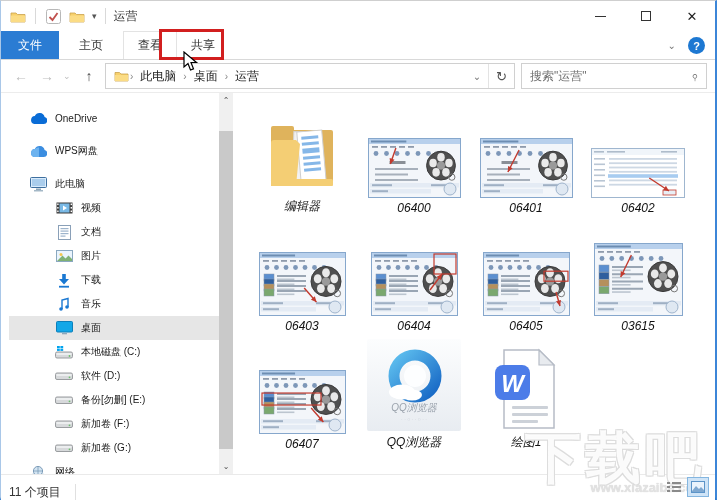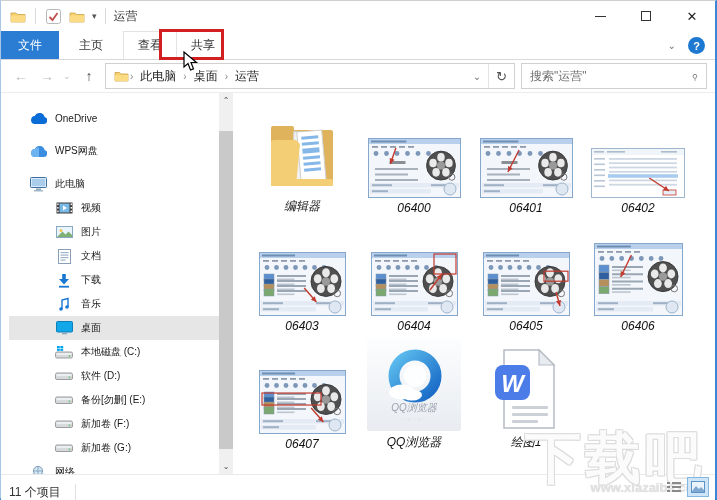--- a/index.html
+++ b/index.html
@@ -223,41 +223,41 @@
                   <rect x="14.6" y="1.5" width="1.4" height="1.6"></rect>
                   <rect x="14.6" y="5" width="1.4" height="1.6"></rect>
                   <rect x="14.6" y="8.5" width="1.4" height="1.6"></rect>
                 </g>
               </svg>
             </span>
             <span class="slabel">视频</span>
           </div>
           <div class="side-item lvl1">
             <span class="sicon">
-              <svg width="17" height="12">
-                <rect x="0.5" y="0.5" width="16" height="11" fill="#eaf4fd" stroke="#8aa8c0"></rect>
-                <circle cx="5" cy="4.5" r="1.5" fill="#f3c64e"></circle>
-                <path d="M1 11 L6.5 5.5 L9.5 8.5 L12.5 5.5 L16 9 V11 Z" fill="#7fb174"></path>
-              </svg>
-            </span>
-            <span class="slabel">图片</span>
-          </div>
-          <div class="side-item lvl1">
-            <span class="sicon">
               <svg width="13" height="15">
                 <rect x="0.5" y="0.5" width="12" height="14" fill="#fff" stroke="#8aa0b8"></rect>
                 <g fill="#9db4cc">
                   <rect x="2.5" y="3" width="8" height="1.2"></rect>
                   <rect x="2.5" y="5.5" width="8" height="1.2"></rect>
                   <rect x="2.5" y="8" width="8" height="1.2"></rect>
                   <rect x="2.5" y="10.5" width="5" height="1.2"></rect>
                 </g>
               </svg>
             </span>
             <span class="slabel">文档</span>
+          </div>
+          <div class="side-item lvl1">
+            <span class="sicon">
+              <svg width="17" height="12">
+                <rect x="0.5" y="0.5" width="16" height="11" fill="#eaf4fd" stroke="#8aa8c0"></rect>
+                <circle cx="5" cy="4.5" r="1.5" fill="#f3c64e"></circle>
+                <path d="M1 11 L6.5 5.5 L9.5 8.5 L12.5 5.5 L16 9 V11 Z" fill="#7fb174"></path>
+              </svg>
+            </span>
+            <span class="slabel">图片</span>
           </div>
           <div class="side-item lvl1">
             <span class="sicon">
               <svg width="14" height="15">
                 <path d="M5.2 1 h3.6 v5 h3.2 L7 11.5 L2 6 h3.2 Z" fill="#1a78d2"></path>
                 <rect x="2" y="12.8" width="10" height="1.8" fill="#1a78d2"></rect>
               </svg>
             </span>
             <span class="slabel">下载</span>
           </div>
@@ -709,21 +709,21 @@
                 <rect x="2" y="64" width="57" height="4.5" fill="#e4ebf4"></rect>
                 <g fill="#9fb0c4">
                   <rect x="4" y="59.2" width="20" height="2"></rect>
                   <rect x="59" y="59.2" width="18" height="2"></rect>
                   <rect x="4" y="65.2" width="16" height="2"></rect>
                 </g>
                 <circle cx="78" cy="64" r="6" fill="#dfe8f2" stroke="#9fb4cc"></circle>
                 <line x1="37.379999999999995" y1="12" x2="26.7" y2="34" stroke="#c23a2e" stroke-width="1.4"></line>
                 <polygon points="26.7,34 31.407201844548524,30.279482456071605 26.711662079333156,28.000011333685237" fill="#c23a2e"></polygon>
               </svg></div>
-            <div class="tlabel">06406</div>
+            <div class="tlabel">03615</div>
           </div>
           <div class="tile">
             <div class="ticon"><svg width="87" height="64" viewBox="0 0 87 64">
                 <rect x="0.5" y="0.5" width="86" height="63" fill="#f3f6fa" stroke="#86a7cc"></rect>
                 <rect x="1" y="1" width="85" height="5" fill="#b8d0ec"></rect>
                 <rect x="3" y="2.5" width="33.06" height="2" fill="#6d8db2"></rect>
                 <g fill="#8f9bac">
                   <rect x="4" y="8" width="6" height="1.8"></rect>
                   <rect x="13" y="8" width="6" height="1.8"></rect>
                   <rect x="22" y="8" width="6" height="1.8"></rect>

